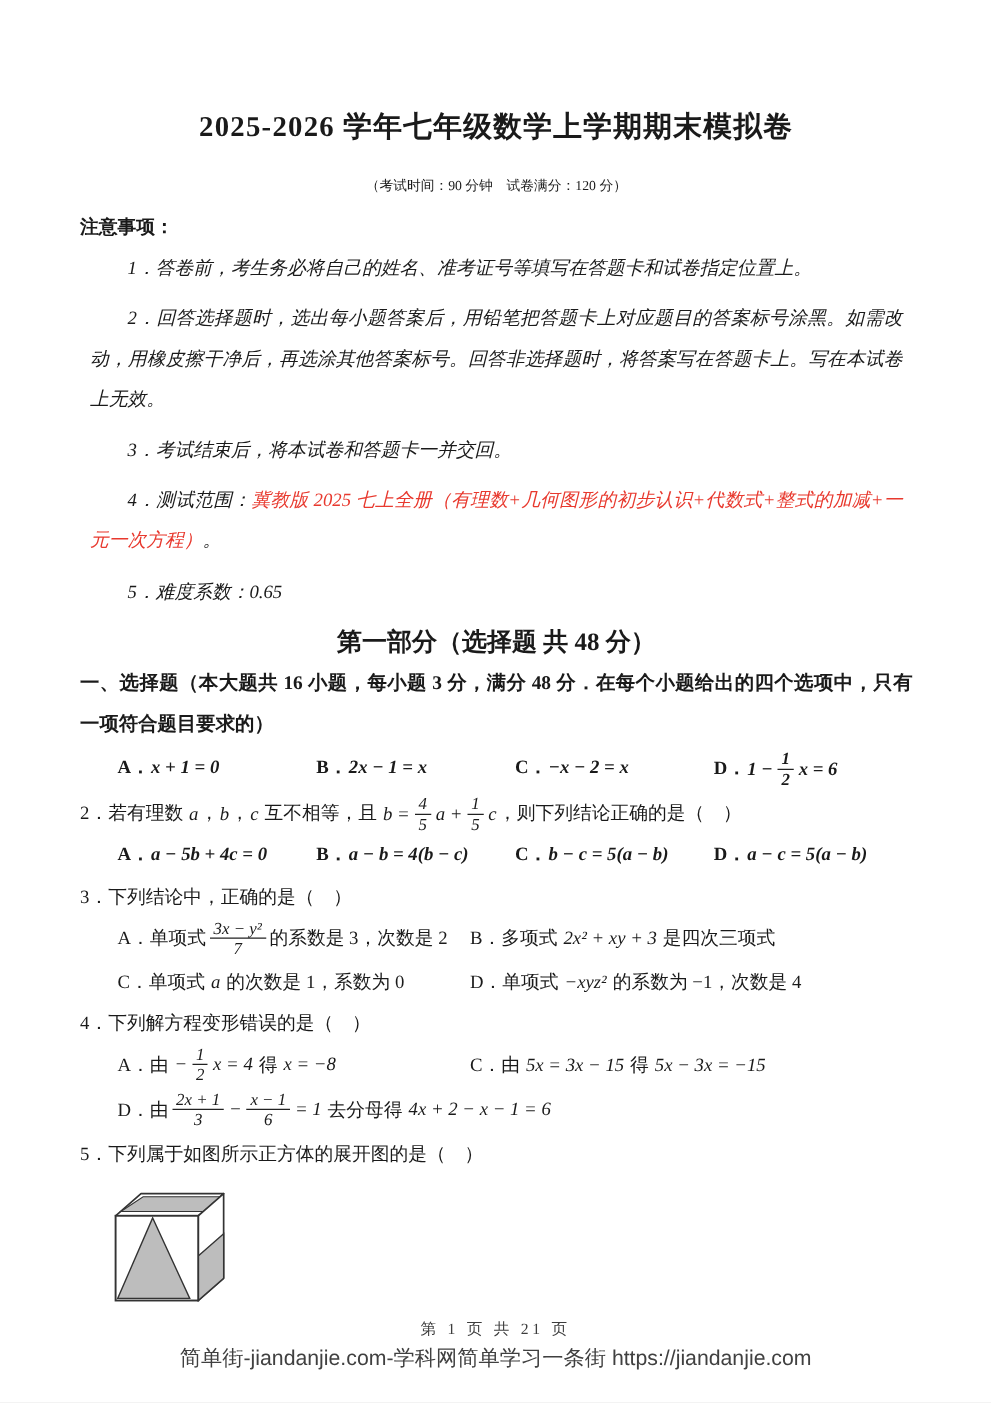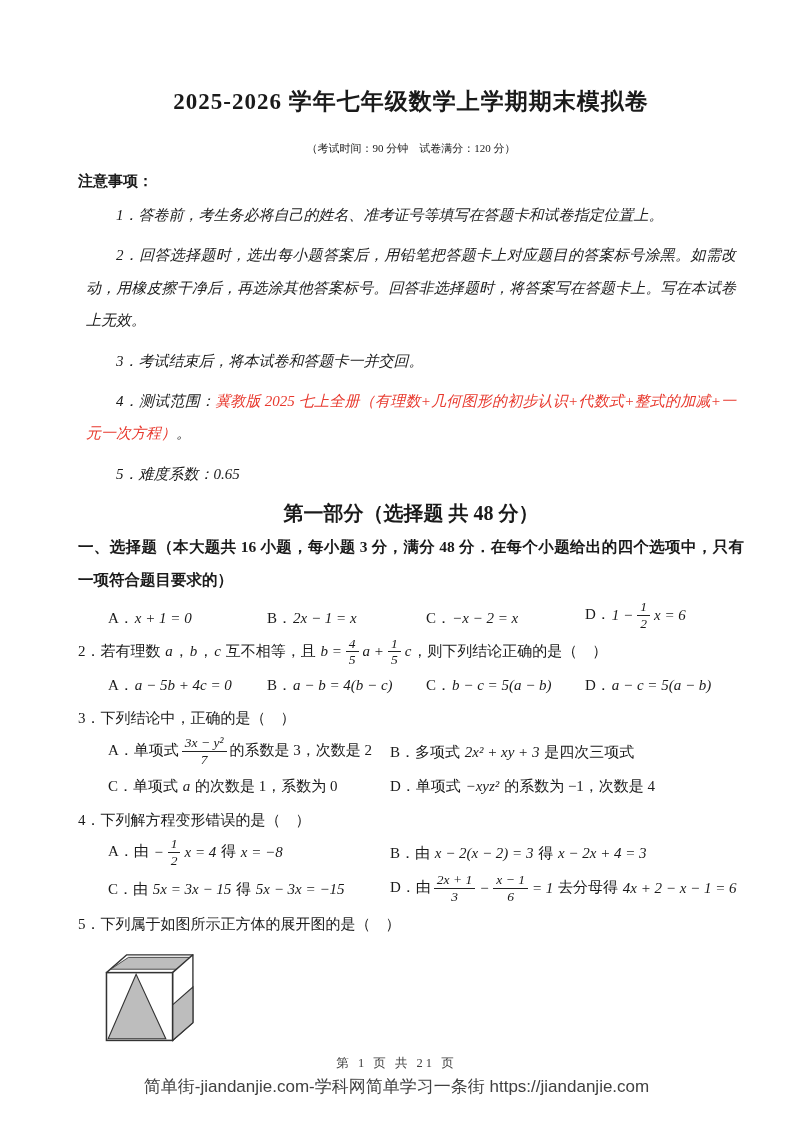--- a/index.html
+++ b/index.html
@@ -2,21 +2,21 @@
 <html lang="zh"><head>
 <meta charset="utf-8">
 <style>
   html,body{margin:0;padding:0;background:#e9e9e9;}
   .page{
     width:793px;height:1122px;position:relative;margin:0 auto;
     background:#ffffff;overflow:hidden;
     font-family:"Liberation Serif","DejaVu Serif",serif;
     color:#1a1a1a;
   }
-  .content{position:absolute;left:78px;top:0;width:666px;}
+  .content{position:absolute;left:64px;top:0;width:666px;}
   .title{
     margin-top:86px;text-align:center;font-size:23px;font-weight:bold;
     letter-spacing:1px;
   }
   .subtitle{margin-top:24px;text-align:center;font-size:11px;}
   .notice-label{margin-top:16px;font-size:15px;font-weight:bold;}
   p.notice{
     margin:8px;font-size:15px;line-height:2.16;text-align:justify;
     text-indent:2em;
     font-style:italic;
@@ -25,21 +25,21 @@
   .section-title{
     margin:10px 0 4px 0;text-align:center;font-size:20px;font-weight:bold;
   }
   .intro{
     margin:0;font-size:15.5px;font-weight:bold;line-height:2.1;
     text-align:justify;
   }
   .q{margin-top:4px;}
   .stem{font-size:15px;line-height:2.05;}
   .opts{padding-left:30px;font-size:15px;}
-  .opts.row4{display:flex;align-items:flex-end;margin-top:2px;}
+  .opts.row4{display:flex;align-items:flex-start;margin-top:2px;font-weight:bold;}
   .opts.row4 .opt{flex:1 1 0;}
   .opts.grid2{display:grid;grid-template-columns:282px 1fr;row-gap:4px;margin-top:2px;align-items:center;}
   .opt{line-height:1.9;white-space:nowrap;}
   .m{font-style:italic;font-family:"Liberation Serif","DejaVu Serif",serif;padding:0 1px;}
   .t{font-style:normal;}
   .frac{
     display:inline-flex;flex-direction:column;vertical-align:middle;
     text-align:center;line-height:1.15;font-style:italic;margin:0 3px;
     font-size:13.5px;position:relative;top:-1px;
   }
@@ -113,21 +113,20 @@
       </div>
     </div>
 
     <div class="q">
       <div class="stem"><span class="t">4．下列解方程变形错误的是（　）</span></div>
       <div class="opts grid2">
         <span class="opt"><span class="t">A．由 </span><span class="m">−</span><span class="frac">
               <span class="num">1</span>
               <span class="den">2</span>
             </span><span class="m">x = 4</span><span class="t"> 得 </span><span class="m">x = −8</span></span>
-        <span class="opt"><span class="t">B．由 </span><span class="m">x − 2(x − 2) = 3</span><span class="t"> 得 </span><span class="m">x − 2x + 4 = 3</span></span>
         <span class="opt"><span class="t">C．由 </span><span class="m">5x = 3x − 15</span><span class="t"> 得 </span><span class="m">5x − 3x = −15</span></span>
         <span class="opt"><span class="t">D．由</span><span class="frac">
               <span class="num">2x + 1</span>
               <span class="den">3</span>
             </span><span class="m">−</span><span class="frac">
               <span class="num">x − 1</span>
               <span class="den">6</span>
             </span><span class="m">= 1</span><span class="t"> 去分母得 </span><span class="m">4x + 2 − x − 1 = 6</span></span>
       </div>
     </div>

